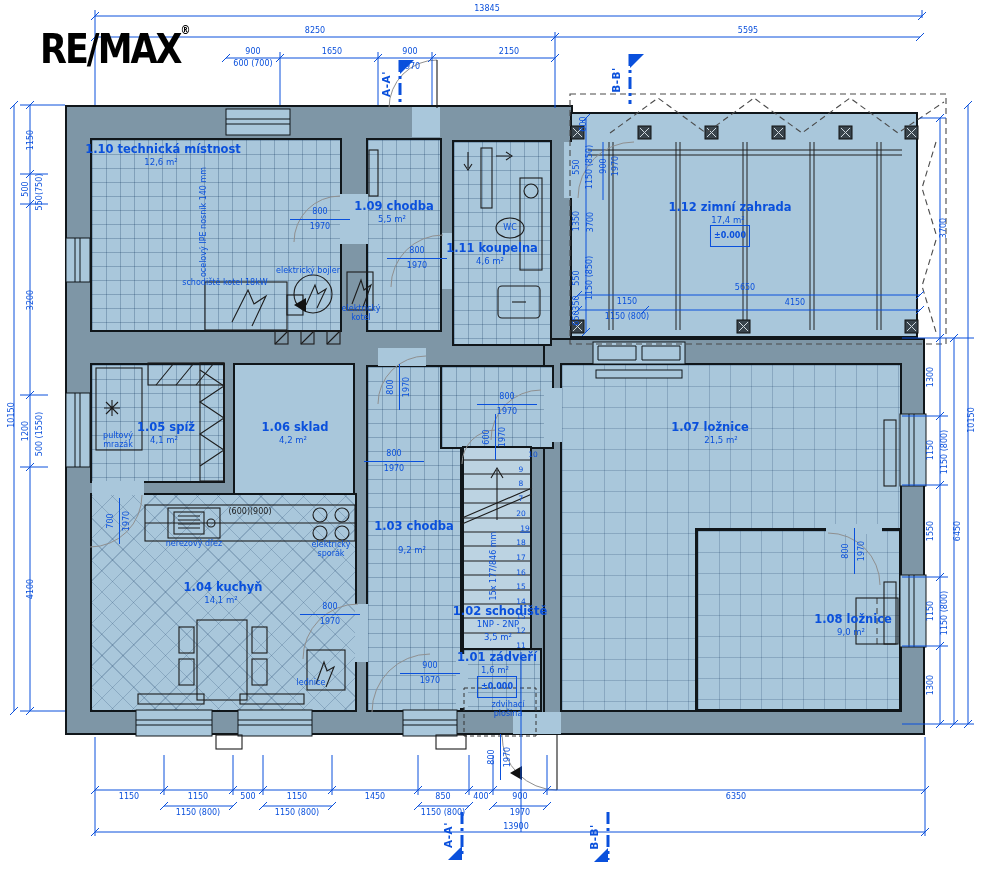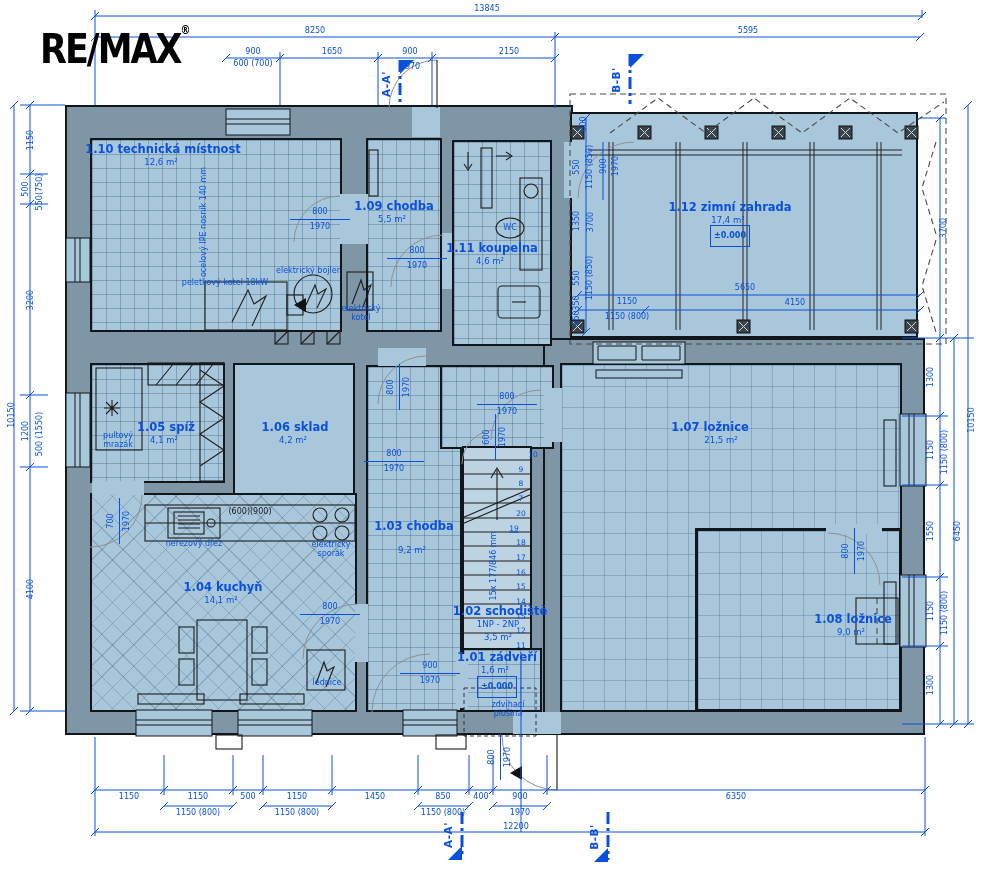--- a/index.html
+++ b/index.html
@@ -242,21 +242,21 @@
       <div class="lbl" style="left: 297px; top: 797px;">1150</div>
       <div class="lbl" style="left: 375px; top: 797px;">1450</div>
       <div class="lbl" style="left: 443px; top: 797px;">850</div>
       <div class="lbl" style="left: 481px; top: 797px;">400</div>
       <div class="lbl" style="left: 520px; top: 797px;">900</div>
       <div class="lbl" style="left: 736px; top: 797px;">6350</div>
       <div class="lbl" style="left: 198px; top: 813px;">1150 (800)</div>
       <div class="lbl" style="left: 297px; top: 813px;">1150 (800)</div>
       <div class="lbl" style="left: 443px; top: 813px;">1150 (800)</div>
       <div class="lbl" style="left: 520px; top: 813px;">1970</div>
-      <div class="lbl" style="left: 516px; top: 827px;">12200</div>
+      <div class="lbl" style="left: 516px; top: 827px;">13900</div>
       <div class="lbl rot" style="left: 584px; top: 124px;">600</div>
       <div class="lbl rot" style="left: 577px; top: 167px;">550</div>
       <div class="lbl rot" style="left: 590px; top: 167px;">1150 (850)</div>
       <div class="lbl rot" style="left: 604px; top: 166px;">900</div>
       <div class="lbl rot" style="left: 616px; top: 166px;">1970</div>
       <div class="lbl rot" style="left: 577px; top: 221px;">1350</div>
       <div class="lbl rot" style="left: 591px; top: 222px;">3700</div>
       <div class="lbl rot" style="left: 577px; top: 278px;">550</div>
       <div class="lbl rot" style="left: 590px; top: 278px;">1150 (850)</div>
       <div class="lbl rot" style="left: 577px; top: 303px;">350</div>
@@ -292,27 +292,27 @@
       <div class="dline" style="left: 400px; top: 673px; width: 60px; height: 1px;"></div>
       <div class="lbl" style="left: 430px; top: 666px;">900</div>
       <div class="lbl" style="left: 430px; top: 681px;">1970</div>
       <div class="dline" style="left: 500px; top: 734px; width: 1px; height: 46px;"></div>
       <div class="lbl rot" style="left: 492px; top: 757px;">800</div>
       <div class="lbl rot" style="left: 508px; top: 757px;">1970</div>
       <div class="dline" style="left: 854px; top: 528px; width: 1px; height: 46px;"></div>
       <div class="lbl rot" style="left: 846px; top: 551px;">800</div>
       <div class="lbl rot" style="left: 862px; top: 551px;">1970</div>
       <div class="lbl equip rot" style="left: 204px; top: 222px;">ocelový IPE nosník 140 mm</div>
-      <div class="lbl equip" style="left: 225px; top: 283px;">peletkový kotel 18kW</div>
+      <div class="lbl equip" style="left: 225px; top: 283px;">schodiště kotel 18kW</div>
       <div class="lbl equip" style="left: 308px; top: 271px;">elektrický bojler</div>
       <div class="lbl equip" style="left: 361px; top: 313px; width: 46px; white-space: normal;">elektrický kotel</div>
       <div class="lbl equip" style="left: 510px; top: 228px;">WC</div>
       <div class="lbl equip" style="left: 194px; top: 544px;">nerezový dřez</div>
       <div class="lbl equip" style="left: 331px; top: 549px; width: 52px; white-space: normal;">elektrický sporák</div>
-      <div class="lbl equip" style="left: 327px; top: 683px;">lednice</div>
+      <div class="lbl equip" style="left: 311px; top: 683px;">lednice</div>
       <div class="lbl equip" style="left: 118px; top: 440px; width: 48px; white-space: normal;">pultový mrazák</div>
       <div class="lbl equip blk" style="left: 250px; top: 512px;">(600)(900)</div>
       <div class="lbl equip" style="left: 508px; top: 709px; width: 54px; white-space: normal;">zdvihací plošina</div>
       <div class="lbl room-name" style="left: 163px; top: 150px;">1.10 technická místnost</div>
       <div class="lbl room-area" style="left: 161px; top: 163px;">12,6 m²</div>
       <div class="lbl room-name" style="left: 394px; top: 207px;">1.09 chodba</div>
       <div class="lbl room-area" style="left: 392px; top: 220px;">5,5 m²</div>
       <div class="lbl room-name" style="left: 492px; top: 249px;">1.11 koupelna</div>
       <div class="lbl room-area" style="left: 490px; top: 262px;">4,6 m²</div>
       <div class="lbl room-name" style="left: 730px; top: 208px;">1.12 zimní zahrada</div>
@@ -332,21 +332,21 @@
       <div class="lbl room-area" style="left: 498px; top: 638px;">3,5 m²</div>
       <div class="lbl room-name" style="left: 497px; top: 658px;">1.01 zádveří</div>
       <div class="lbl room-area" style="left: 495px; top: 671px;">1,6 m²</div>
       <div class="lbl room-name" style="left: 853px; top: 620px;">1.08 ložnice</div>
       <div class="lbl room-area" style="left: 851px; top: 633px;">9,0 m²</div>
       <div class="lbl step" style="left: 521px; top: 455px; margin-left: 12px;">10</div>
       <div class="lbl step" style="left: 521px; top: 469.7px;">9</div>
       <div class="lbl step" style="left: 521px; top: 484.4px;">8</div>
       <div class="lbl step" style="left: 521px; top: 499.1px;">7</div>
       <div class="lbl step" style="left: 521px; top: 513.8px;">20</div>
-      <div class="lbl step" style="left: 514px; top: 528.5px; text-decoration: underline;">19</div>
+      <div class="lbl step" style="left: 525px; top: 528.5px; text-decoration: underline;">19</div>
       <div class="lbl step" style="left: 521px; top: 543.2px;">18</div>
       <div class="lbl step" style="left: 521px; top: 557.9px;">17</div>
       <div class="lbl step" style="left: 521px; top: 572.6px;">16</div>
       <div class="lbl step" style="left: 521px; top: 587.3px;">15</div>
       <div class="lbl step" style="left: 521px; top: 602px;">14</div>
       <div class="lbl step" style="left: 521px; top: 616.7px;">15</div>
       <div class="lbl step" style="left: 521px; top: 631.4px;">12</div>
       <div class="lbl step" style="left: 521px; top: 646.1px;">11</div>
     </div>
 </div>

